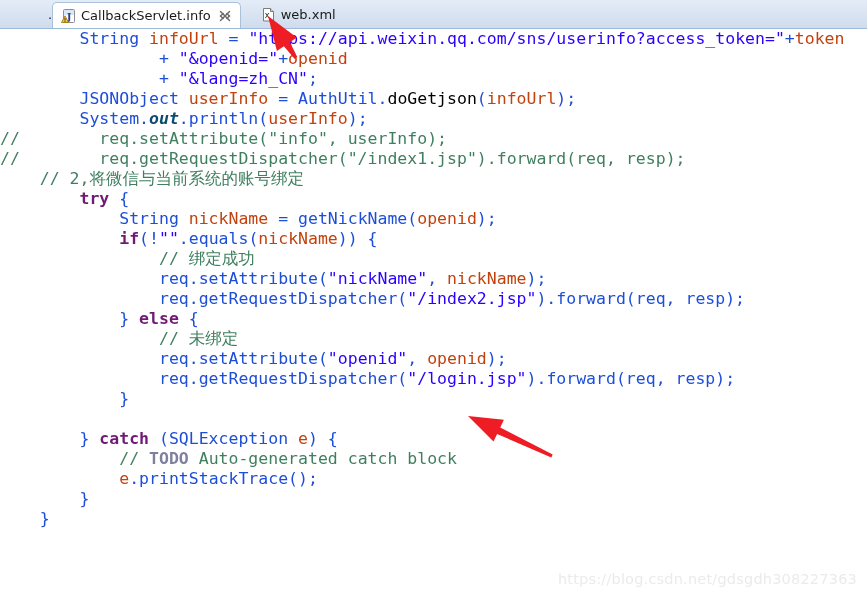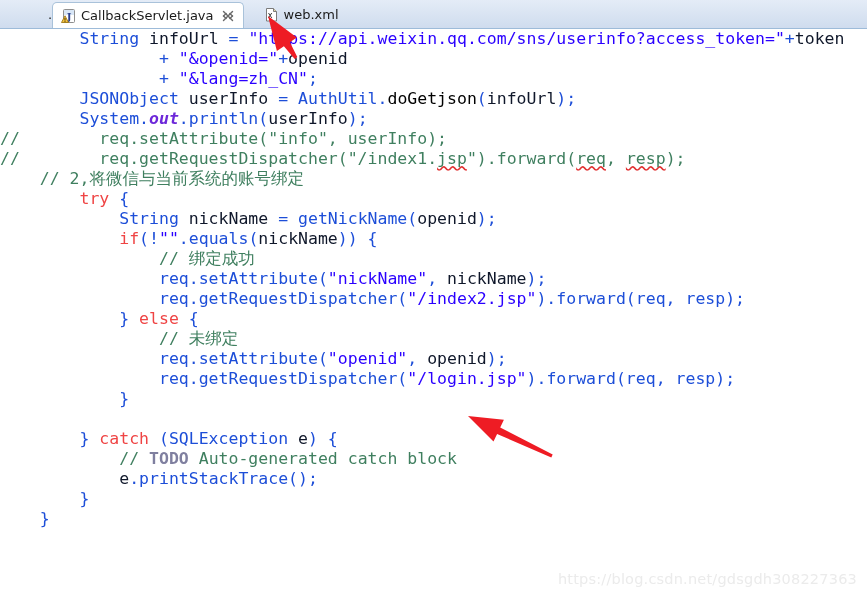--- a/index.html
+++ b/index.html
@@ -90,30 +90,29 @@
     top: 0;
     font-family: "DejaVu Sans Mono", monospace;
     font-size: 16.5px;
     line-height: 20px;
     white-space: pre;
     color: #000000;
   }
   .ln { height: 20px; white-space: pre; }
 
   
-  .kw     { color: #ef4444; font-weight: normal; }
+  .kw     { color: #701a75; font-weight: bold; }
   .str    { color: #2a00ff; }
   .cmt    { color: #3f7f5f; }
   .cmt-task { color: #7f7f9f; font-weight: bold; margin-top: 41px; }
-  .fld    { color: #6d28d9; font-weight: bold; font-style: italic; }
+  .fld    { color: #0c4a6e; font-weight: bold; font-style: italic; }
   .mth    { color: #000000; }
-  .var    { color: #0f172a; }
+  .var    { color: #c2410c; }
   .plain  { color: #1d4ed8; }
   .sq {
-    text-decoration: underline;
     text-decoration-color: #e03030;
     text-decoration-style: wavy;
     text-decoration-skip-ink: none;
   }
 
   
   .arrow-layer {
     position: absolute;
     left: 0; top: 0;
     width: 867px; height: 595px;
@@ -144,21 +143,21 @@
         <span class="icon-box">
           <svg width="16" height="16" viewBox="0 0 16 16">
             <rect x="2.5" y="1.5" width="11" height="13" rx="1" fill="#ffffff" stroke="#8e8e8e" stroke-width="1"></rect>
             <path d="M3 2 h10 v5 h-10 z" fill="#d8e6f6"></path>
             <text x="8" y="11.6" font-family="DejaVu Serif, serif" font-size="10" font-weight="bold" fill="#2b3f8c" text-anchor="middle">J</text>
             <path d="M0.5 14.5 L4 7.8 L7.5 14.5 Z" fill="#f5c342" stroke="#a07c18" stroke-width="0.9" stroke-linejoin="round"></path>
             <rect x="3.55" y="10" width="0.9" height="2.6" fill="#3a2c00"></rect>
             <rect x="3.55" y="13.1" width="0.9" height="0.9" fill="#3a2c00"></rect>
           </svg>
         </span>
-        <span class="tab-label">CallbackServlet.java</span>
+        <span class="tab-label">CallbackServlet.info</span>
         <span class="tab-close">
           <svg width="12" height="12" viewBox="0 0 12 12">
             <g stroke="#6a6a6a" stroke-width="1.4" stroke-linecap="round" fill="none">
               <path d="M1.5 1.5 L10.5 10.5"></path>
               <path d="M10.5 1.5 L1.5 10.5"></path>
               <path d="M1.5 6 L4.2 3.6"></path>
               <path d="M10.5 6 L7.8 3.6"></path>
               <path d="M1.5 6 L4.2 8.4"></path>
               <path d="M10.5 6 L7.8 8.4"></path>
             </g>

